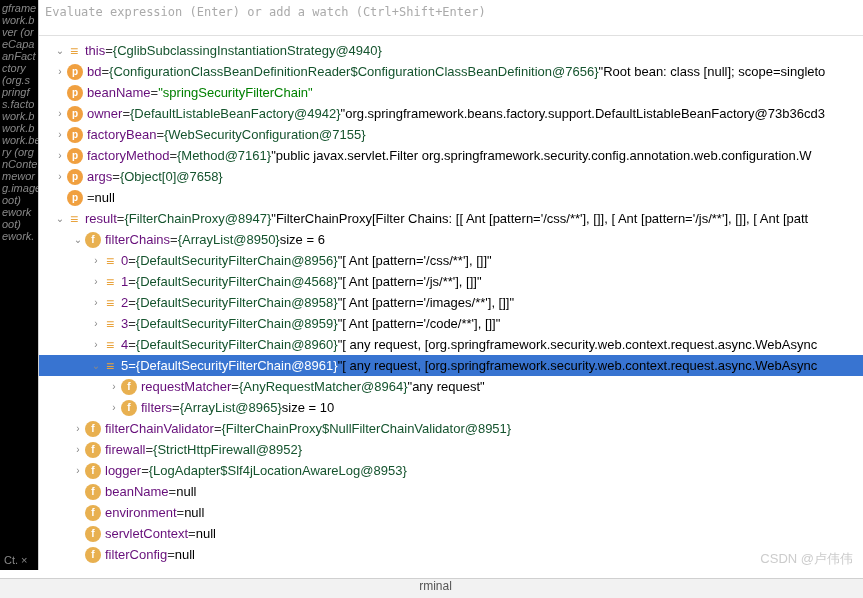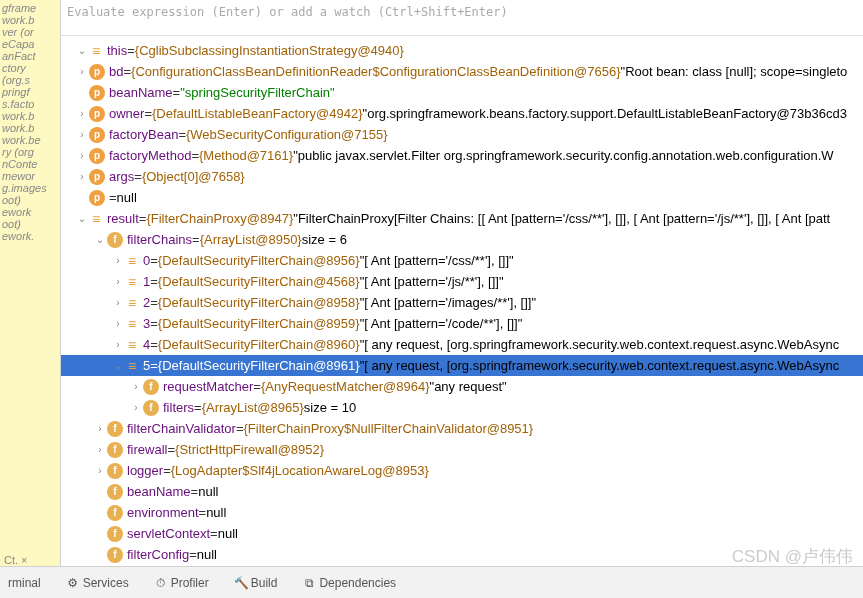--- a/index.html
+++ b/index.html
@@ -8,22 +8,22 @@
     font-size: 12px;
     background: #ffffff;
     color: #333;
     overflow: hidden;
     width: 863px;
     height: 598px;
     position: relative;
   }
   .container { display:flex; height: 570px; }
   .left-pane {
-    width: 61px;
-    background: #fef9c3;
+    width: 39px;
+    background: #000000;
     border-right: 1px solid #d0d0d0;
     overflow: hidden;
     font-size: 11px;
     color: #888;
     font-style: italic;
     padding: 2px;
   }
   .left-pane div { white-space: nowrap; }
   .main {
     flex: 1;
@@ -75,42 +75,43 @@
     font-size:10px;
     font-weight:bold;
     margin-right:4px;
     color:#fff;
   }
   .icon.p { background:#f0a040; }
   .icon.f { background:#e8b050; }
   .icon.equals { background:none; color:#e8a33d; font-weight:bold; font-size:14px; width:14px;}
   .gap { display:inline-block; }
   .name { color:#660e7a; }
-  .gray { color:#a16207;}
+  .gray { color:#14532d;}
   .str { color:#008000;}
   .black { color:#000;}
   .bottom-bar {
     position:absolute;
     bottom:0; left:0; right:0;
-    height:32px;
+    height:20px;
     border-top:1px solid #d0d0d0;
     background:#f2f2f2;
     display:flex;
     align-items:center;
     gap:26px;
     padding-left:8px;
     font-size:12px;
     color:#555;
+    flex-direction:column;
   }
   .bottom-bar .tab { display:flex; align-items:center; gap:4px;}
   .watermark {
     position:absolute;
     right:10px; bottom:30px;
     color:#ccc;
-    font-size:17px;
+    font-size:13px;
   }
   .structure-tabs {
     position:absolute;
     left:0; bottom:26px;
     height:18px;
     font-size:11px;
     color:#888;
     padding-left:4px;
   }
   .bi { width:12px; display:inline-block; text-align:center;}

